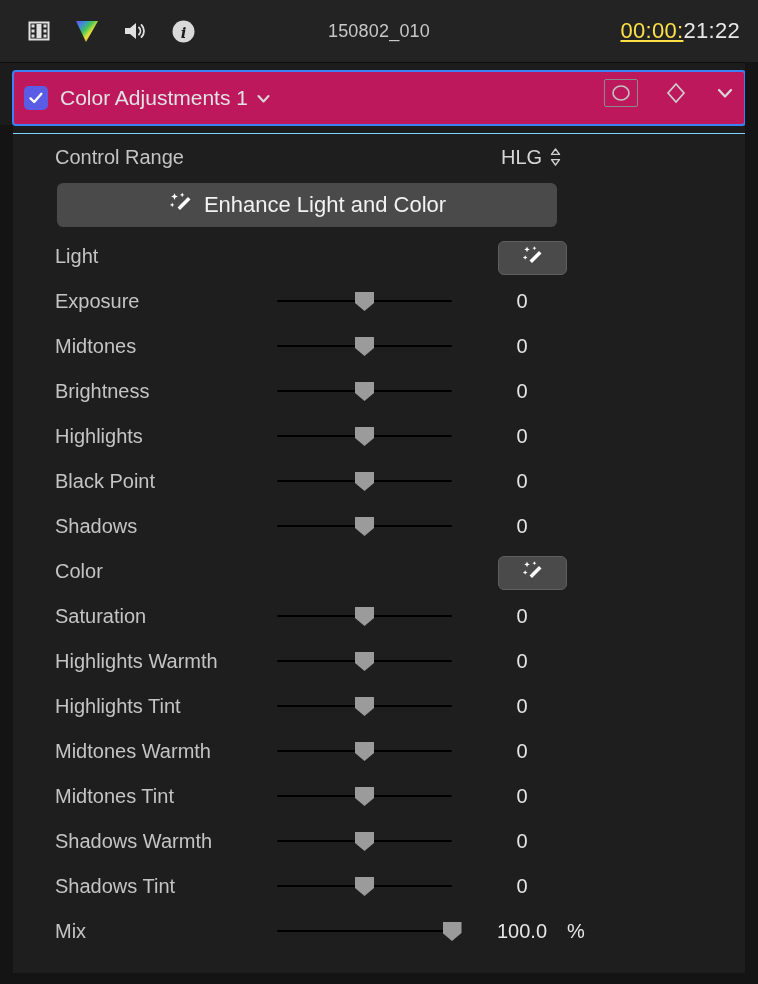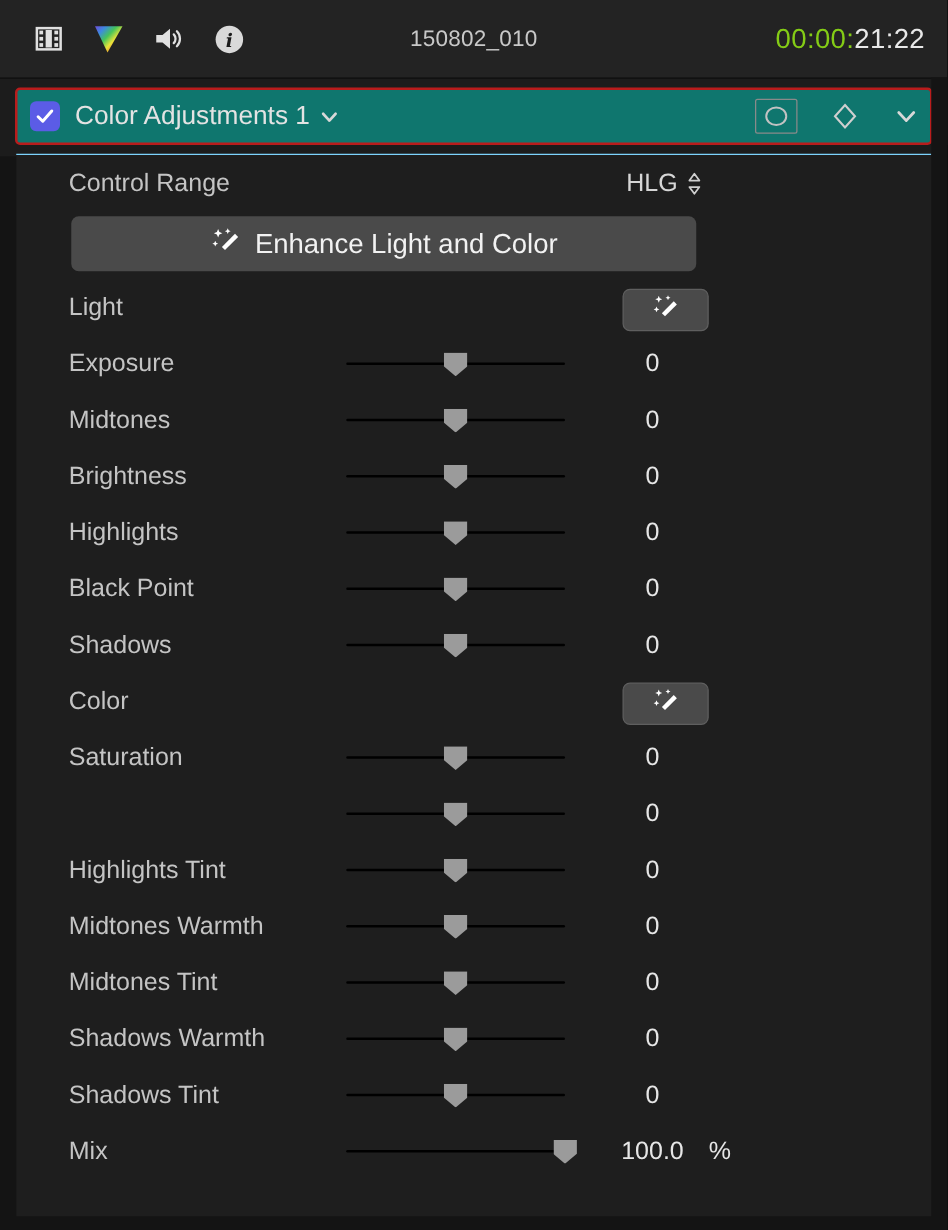--- a/index.html
+++ b/index.html
@@ -62,33 +62,33 @@
   .tb-timecode {
     position: absolute;
     right: 18px;
     top: 0;
     height: 62px;
     line-height: 62px;
     font-size: 22px;
     letter-spacing: 0.3px;
     white-space: nowrap;
   }
-  .tc-dim { color: #84cc16; }
+  .tc-dim { color: #fde047; text-decoration: underline; }
   .tc-bright { color: #e8e8e8; }
 
   
   .effect-bar-wrap {
     padding: 7px 12px 0 12px;
     background: #1c1c1c;
   }
   .effect-bar {
     position: relative;
-    height: 46px;
-    background: #0f766e;
-    border: 2px solid #b91c1c;
+    height: 56px;
+    background: #be185d;
+    border: 2px solid #3b82f6;
     border-radius: 4px;
     display: flex;
     align-items: center;
     box-sizing: border-box;
   }
   .chk {
     margin-left: 10px;
     width: 24px;
     height: 24px;
     border-radius: 5px;
@@ -523,20 +523,21 @@
           <div class="row-label">Saturation</div>
           <div class="slider">
             <div class="track"></div>
             <div class="thumb" style="left:50%">
               <div class="shape"></div>
             </div>
           </div>
           <div class="value"><span class="num">0</span><span class="unit"></span></div>
         </div>
         <div class="row">
+          <div class="row-label">Highlights Warmth</div>
           <div class="slider">
             <div class="track"></div>
             <div class="thumb" style="left:50%">
               <div class="shape"></div>
             </div>
           </div>
           <div class="value"><span class="num">0</span><span class="unit"></span></div>
         </div>
         <div class="row">
           <div class="row-label">Highlights Tint</div>

